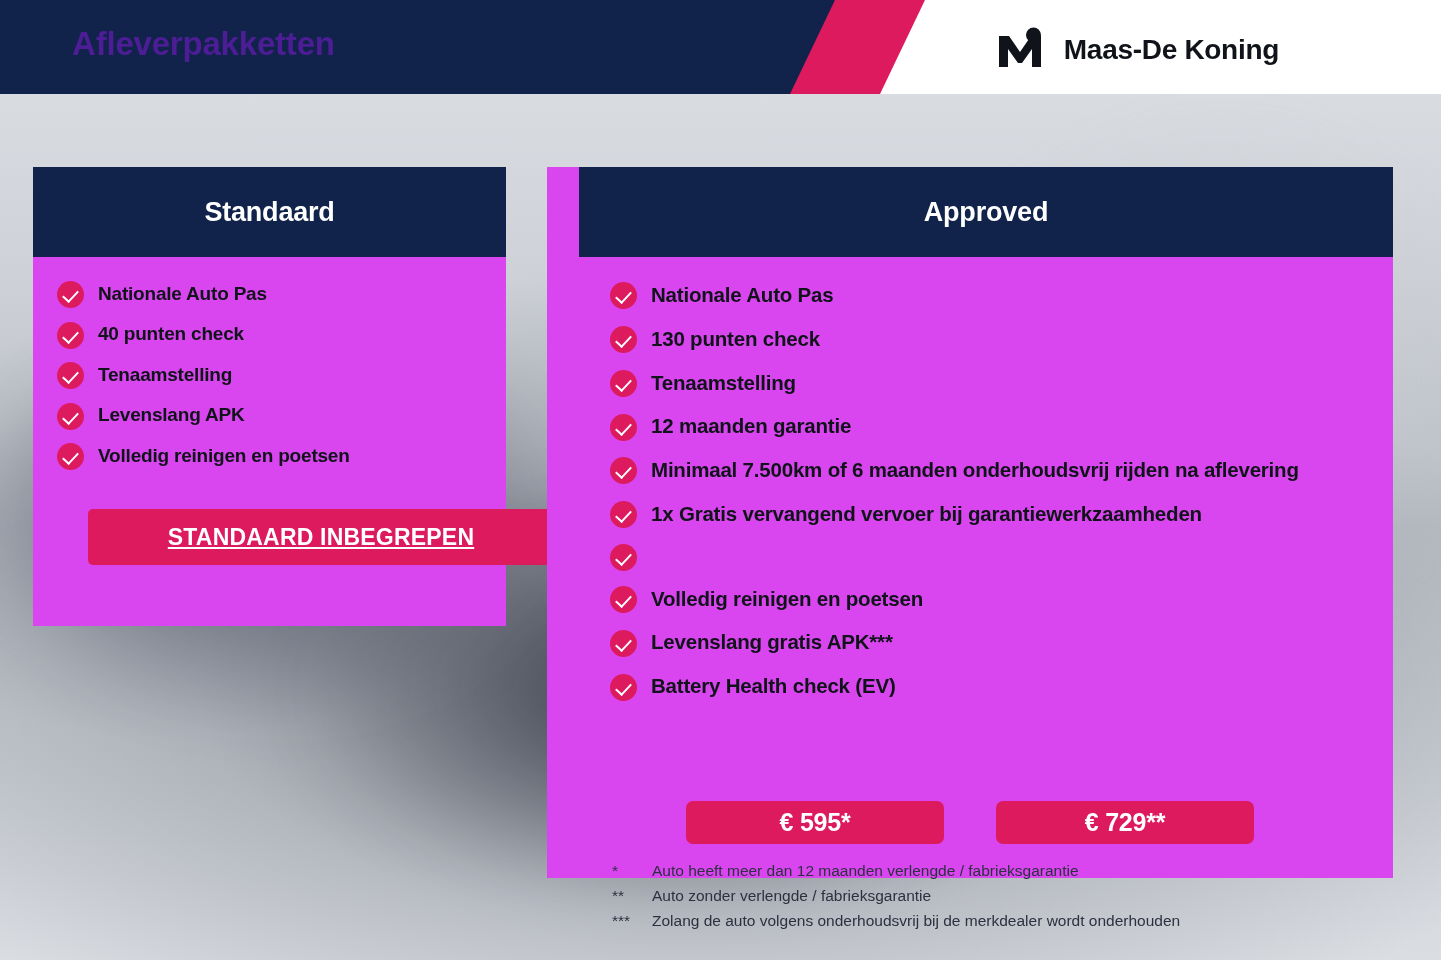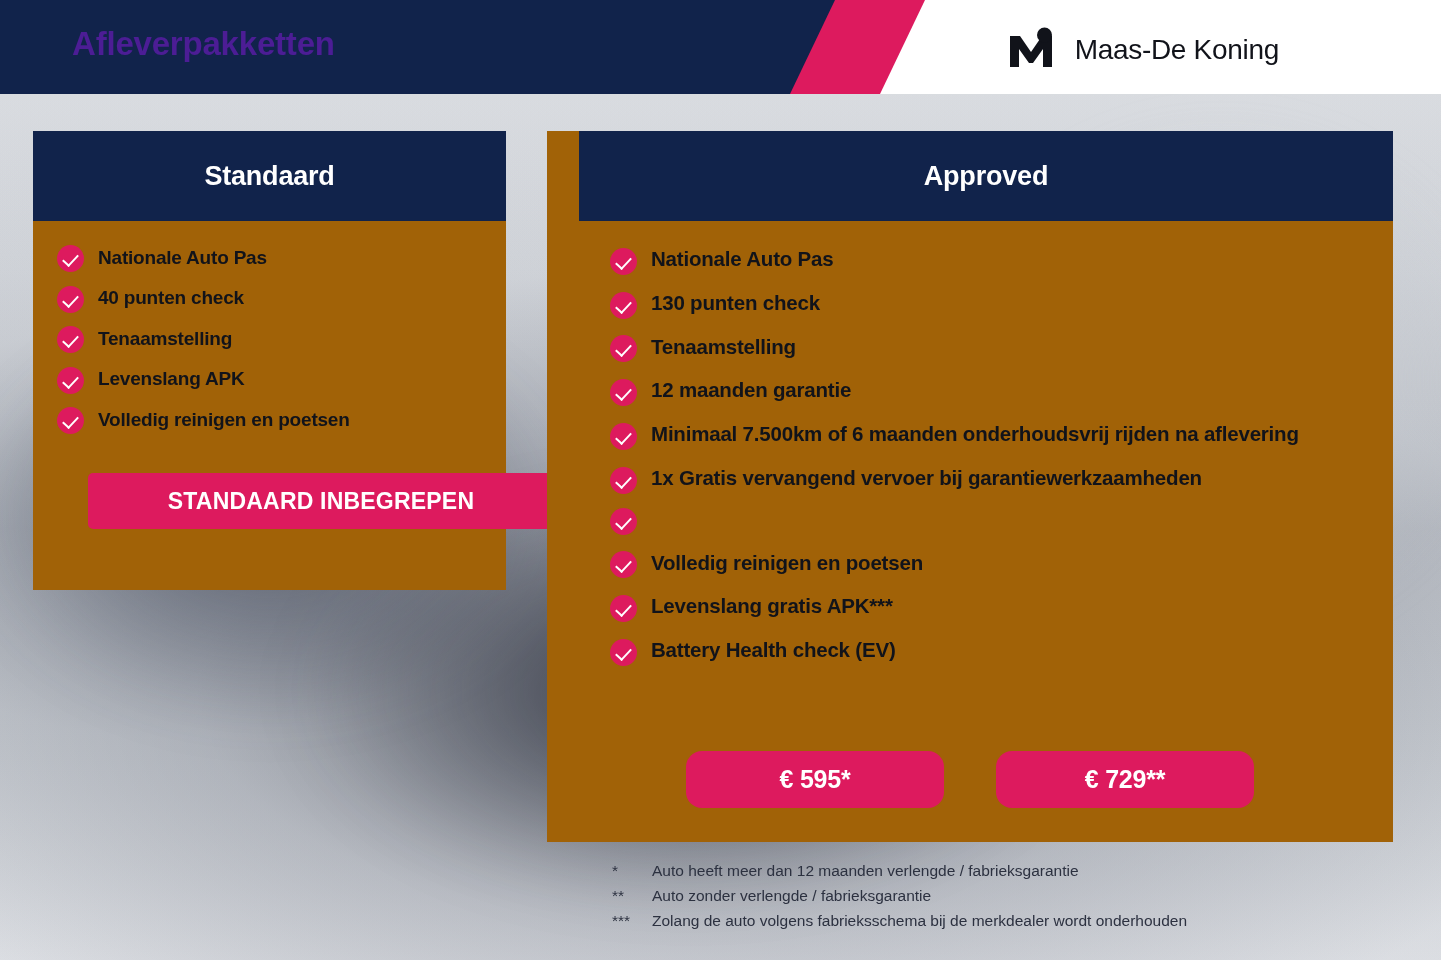--- a/index.html
+++ b/index.html
@@ -85,30 +85,31 @@
   .brand {
     position: absolute;
     right: 162px; top: 26px;
     display: flex;
     align-items: center;
     gap: 17px;
   }
   .brand-mark { display: block; }
   .brand-name {
     font-size: 28px;
-    font-weight: normal;
+    font-weight: bold;
     color: #11131a;
     letter-spacing: -0.3px;
     white-space: nowrap;
   }
 
   
   .card {
     position: absolute;
-    background: #a16207;
+    background: #d946ef;
+    margin-top: 36px;
   }
   .card-head {
     background: #11234b;
     color: #ffffff;
     text-align: center;
     font-size: 27px;
     font-weight: bold;
     letter-spacing: -0.2px;
     display: flex;
     align-items: center;
@@ -124,21 +125,21 @@
 
   #card-approved {
     left: 547px; top: 131px;
     width: 846px; height: 711px; padding-left: 32px;
   }
   #card-approved .card-head { height: 90px; }
 
   .feature-list { list-style: none; }
   .feature {
     display: flex;
-    align-items: flex-end;
+    align-items: center;
     gap: 14px;
     padding: 0 0 0 24px;
     margin-bottom: 11px;
   }
   .check {
     flex: 0 0 auto;
     width: 27px; height: 27px;
     border-radius: 50%;
     background: #dd1a5e;
     position: relative;
@@ -169,34 +170,35 @@
     width: 466px; height: 56px;
     background: #dd1a5e;
     border-radius: 5px;
     color: #ffffff;
     font-size: 23px;
     font-weight: bold;
     letter-spacing: 0.2px;
     display: flex;
     align-items: center;
     justify-content: center;
+    text-decoration: underline;
   }
 
   .price-row {
     position: absolute;
     left: 0; bottom: 34px;
     width: 846px;
     display: flex;
     justify-content: center;
     gap: 52px;
   }
   .price-btn {
-    width: 258px; height: 57px;
+    width: 258px; height: 43px;
     background: #dd1a5e;
-    border-radius: 16px;
+    border-radius: 7px;
     color: #ffffff;
     font-size: 25px;
     font-weight: bold;
     display: flex;
     align-items: center;
     justify-content: center;
     letter-spacing: -0.2px;
   }
 
   
@@ -327,15 +329,15 @@
   <div class="footnote">
     <span class="mark">*</span>
     <span>Auto heeft meer dan 12 maanden verlengde / fabrieksgarantie</span>
   </div>
   <div class="footnote">
     <span class="mark">**</span>
     <span> Auto zonder verlengde / fabrieksgarantie</span>
   </div>
   <div class="footnote">
     <span class="mark">***</span>
-    <span>Zolang de auto volgens fabrieksschema bij de merkdealer wordt onderhouden</span>
+    <span>Zolang de auto volgens onderhoudsvrij bij de merkdealer wordt onderhouden</span>
   </div>
 </div>
 
 </body></html>

